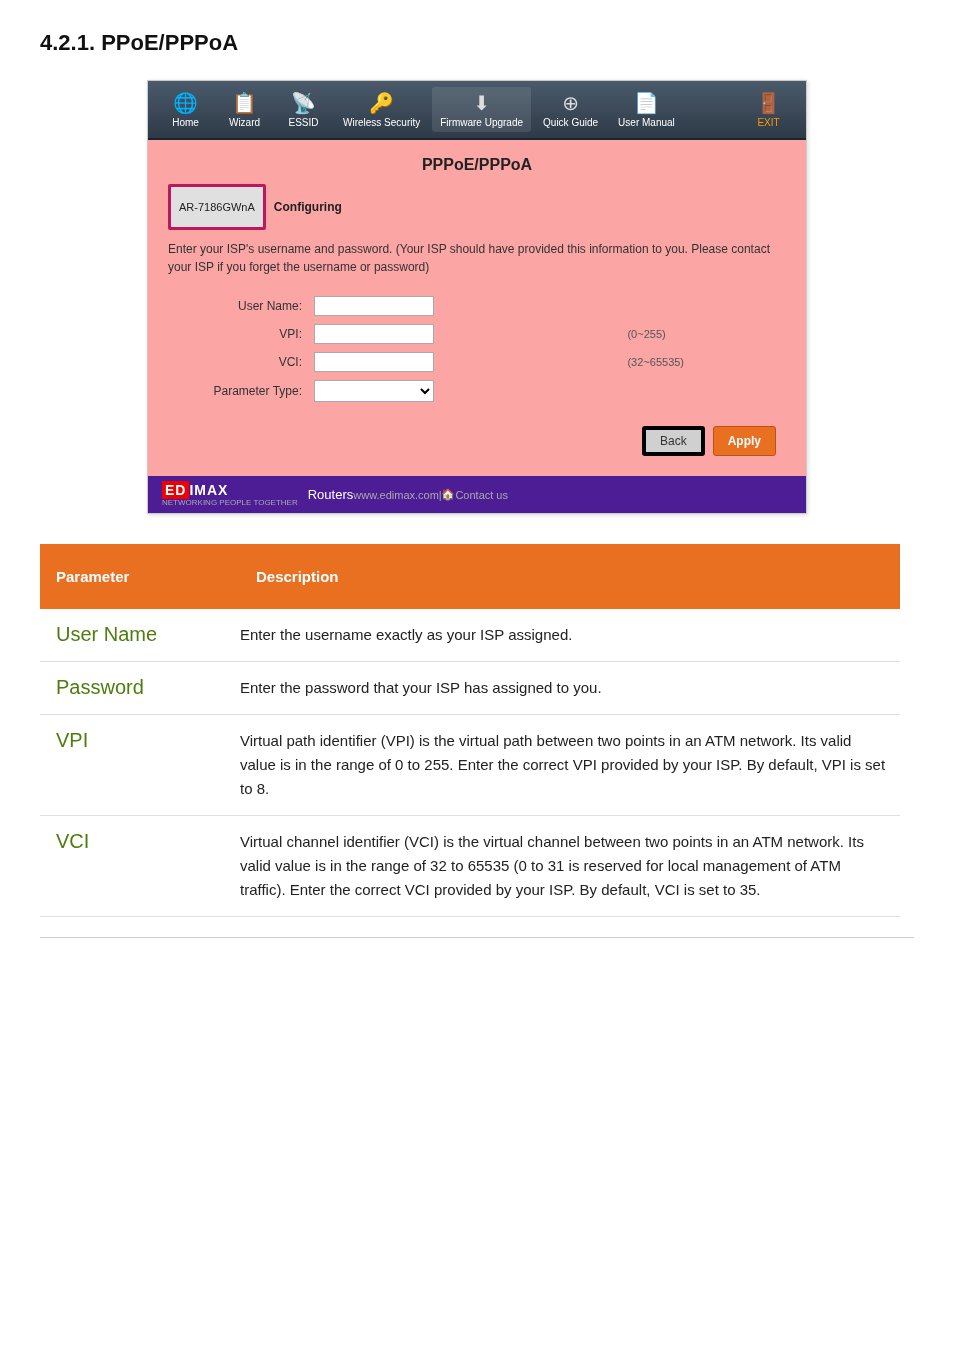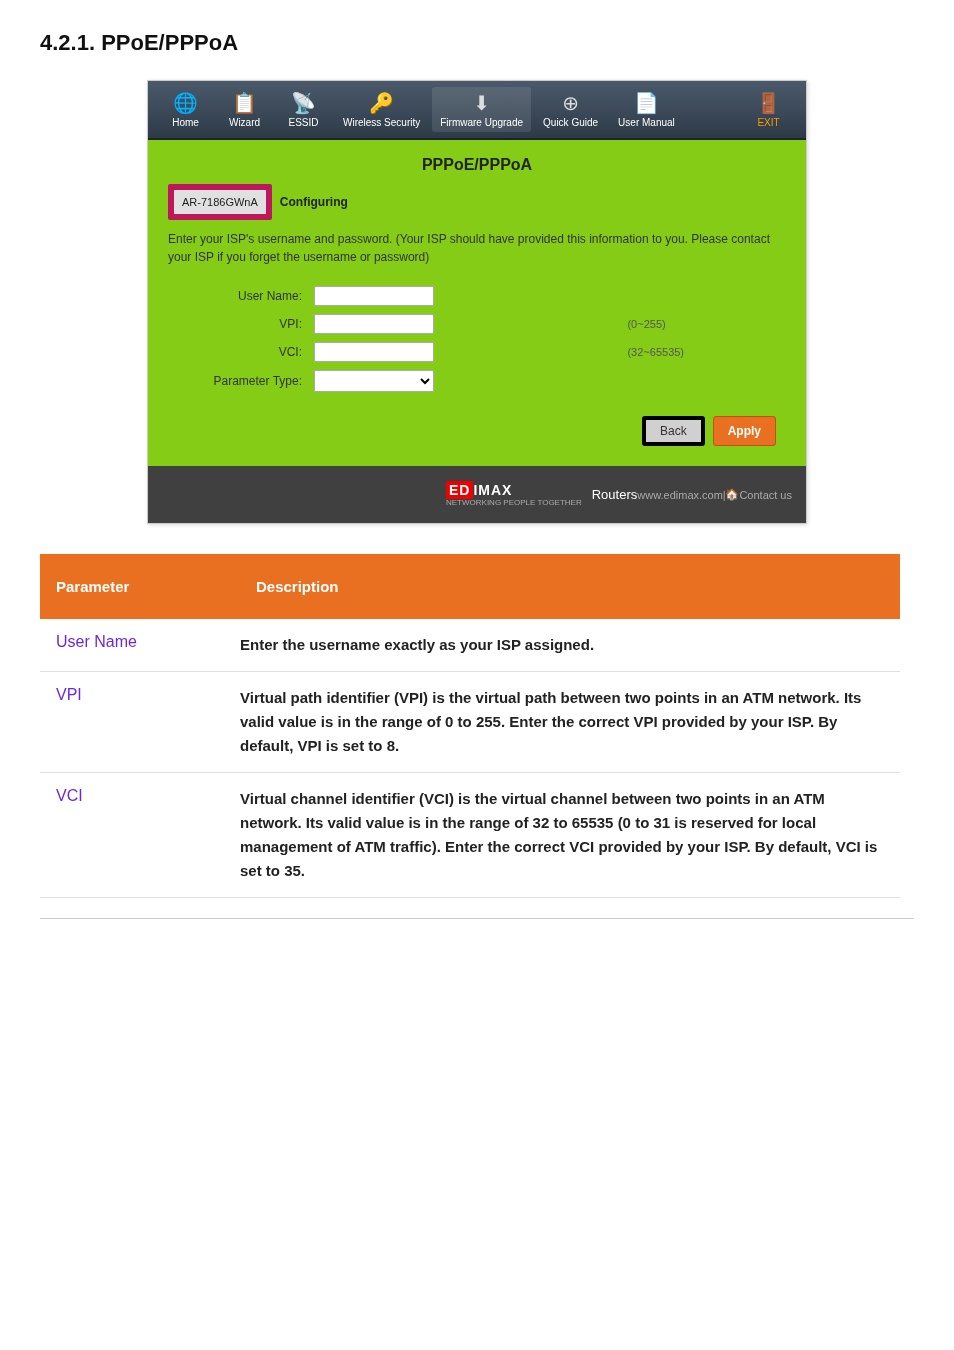--- a/index.html
+++ b/index.html
@@ -59,41 +59,41 @@
       border-radius: 3px;
     }
     .nav-item:last-child {
       margin-left: auto;
       color: #f90;
     }
 
     
     .content-area {
       padding: 16px 20px 20px 20px;
-      background: #84cc16;
+      background: #fca5a5;
     }
 
     .content-title {
       text-align: center;
       font-size: 16px;
       font-weight: bold;
       margin-bottom: 10px;
       color: #222;
     }
 
     .breadcrumb-row {
       display: flex;
       align-items: center;
       gap: 8px;
       margin-bottom: 10px;
     }
     .breadcrumb-device {
       background: #e0e0e0;
-      border: 6px solid #be185d;
-      padding: 6px 8px;
+      border: 3px solid #be185d;
+      padding: 14px 8px;
       font-size: 11px;
       border-radius: 2px;
     }
     .breadcrumb-state {
       font-size: 12px;
       font-weight: bold;
     }
 
     .instructions {
       font-size: 12px;
@@ -162,25 +162,25 @@
       padding: 4px 14px;
       font-size: 12px;
       cursor: pointer;
       border-radius: 3px;
       color: #fff;
       font-weight: bold;
     }
 
     
     .footer-bar {
-      background: #404040;
-      display: flex;
-      align-items: center;
-      padding: 16px 14px;
-      justify-content: flex-end;
+      background: #4c1d95;
+      display: flex;
+      align-items: center;
+      padding: 6px 14px;
+      justify-content: flex-start;
     }
     .footer-brand {
       display: flex;
       align-items: center;
       gap: 10px;
     }
     .edimax-logo {
       font-size: 14px;
       font-weight: bold;
       color: #e00;
@@ -232,31 +232,30 @@
 
     .param-row {
       display: flex;
       padding: 14px 0;
       border-bottom: 1px solid #e0e0e0;
       align-items: flex-start;
     }
     .param-name {
       width: 200px;
       padding: 0 16px;
-      font-size: 16px;
-      color: #6d28d9;
+      font-size: 20px;
+      color: #4d7c0f;
       flex-shrink: 0;
     }
     .param-desc {
       flex: 1;
       font-size: 15px;
       line-height: 1.6;
       color: #222;
       padding-right: 10px;
-      font-weight: bold;
     }
 
     .divider-line {
       border: none;
       border-top: 1px solid #ccc;
       margin-top: 20px;
     }
   </style>
 </head>
 <body>
@@ -366,20 +365,24 @@
   <div class="param-header-row">
     <div class="param-header-col" style="width:200px;">Parameter</div>
     <div class="param-header-col">Description</div>
   </div>
 
   <div class="param-row">
     <div class="param-name">User Name</div>
     <div class="param-desc">Enter the username exactly as your ISP assigned.</div>
   </div>
 
+  <div class="param-row">
+    <div class="param-name">Password</div>
+    <div class="param-desc">Enter the password that your ISP has assigned to you.</div>
+  </div>
 
   <div class="param-row">
     <div class="param-name">VPI</div>
     <div class="param-desc">Virtual path identifier (VPI) is the virtual path between two points in an ATM network. Its valid value is in the range of 0 to 255. Enter the correct VPI provided by your ISP. By default, VPI is set to 8.</div>
   </div>
 
   <div class="param-row">
     <div class="param-name">VCI</div>
     <div class="param-desc">Virtual channel identifier (VCI) is the virtual channel between two points in an ATM network. Its valid value is in the range of 32 to 65535 (0 to 31 is reserved for local management of ATM traffic). Enter the correct VCI provided by your ISP. By default, VCI is set to 35.</div>
   </div>

